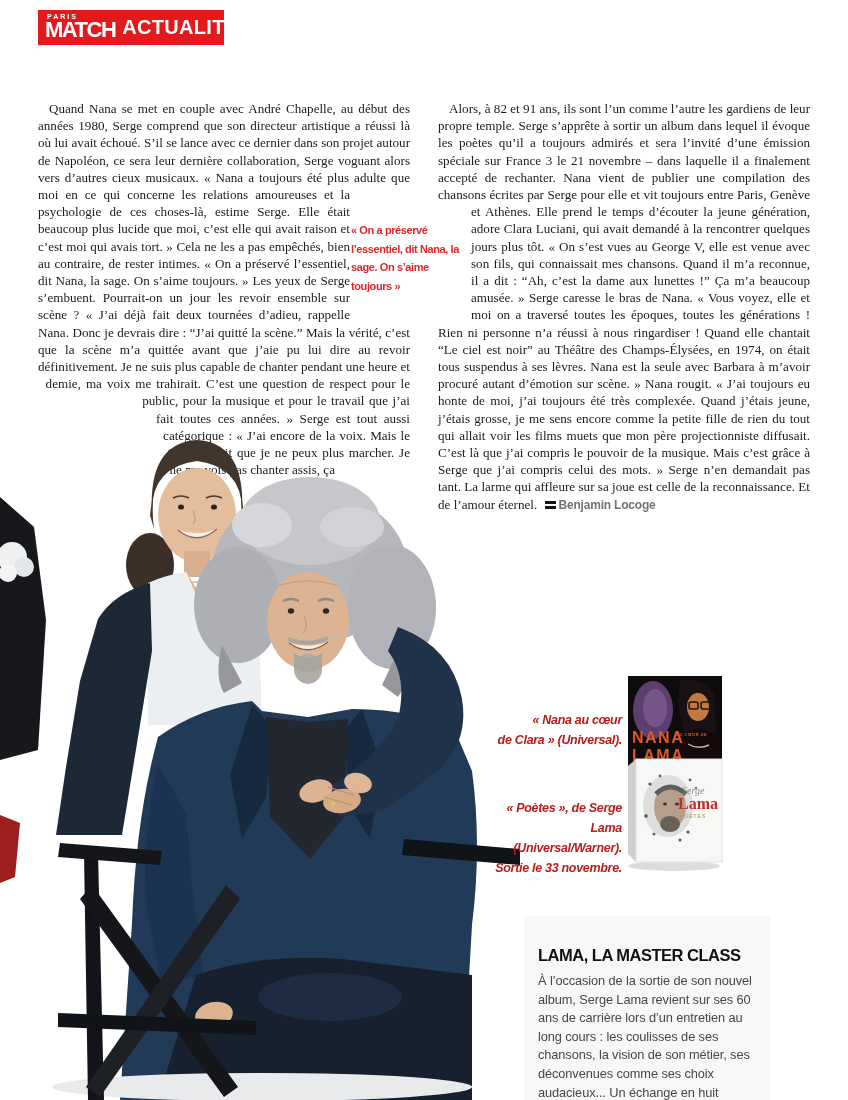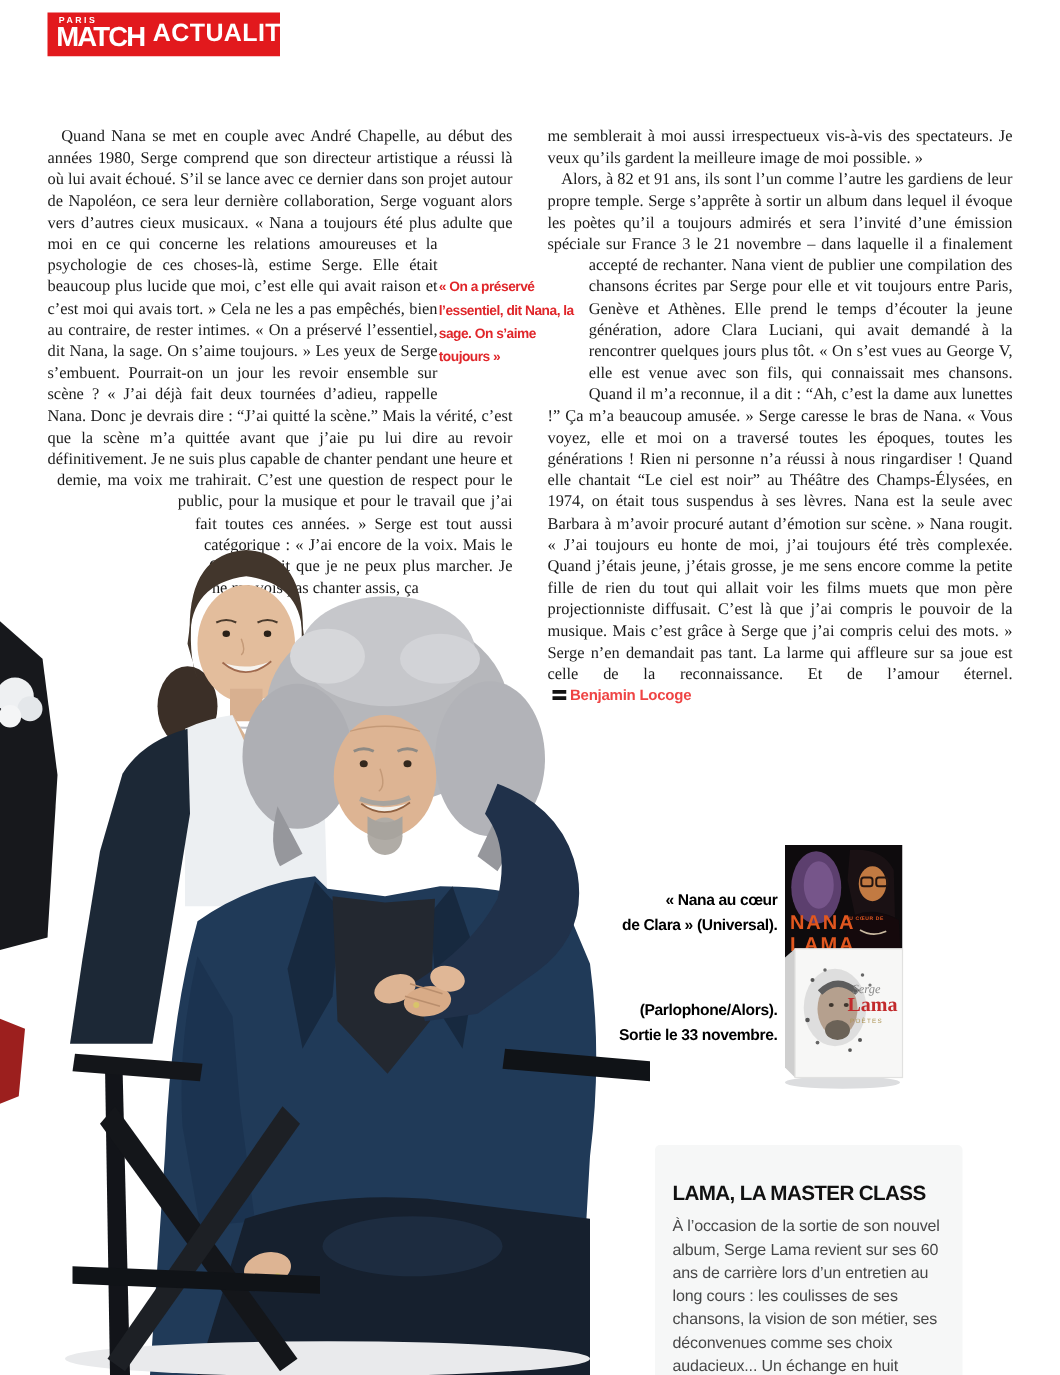--- a/index.html
+++ b/index.html
@@ -22,37 +22,37 @@
   .col1{left:38px;top:100px;width:372px;height:386px;}
   .col2{left:438px;top:100px;width:372px;height:585px;}
   .wrapR1{float:right;width:60px;height:380px;
           shape-outside:polygon(0 100px,60px 100px,60px 208px,0 208px);}
   .wrapL1{float:left;width:132px;height:382px;
           shape-outside:polygon(0 292px,84px 297px,108px 312px,120px 330px,128px 352px,132px 382px,0 382px);}
   .wrapL2{float:left;width:33px;height:420px;
           shape-outside:polygon(0 104px,33px 104px,33px 214px,0 214px);}
 
   .byline{font-family:"Liberation Sans",sans-serif;font-weight:700;font-size:12px;
-          letter-spacing:-0.2px;color:#ef4444;white-space:nowrap;margin-top:20px;}
+          letter-spacing:-0.2px;color:#737373;white-space:nowrap;margin-top:20px;}
   .bars{display:inline-block;width:11px;height:8px;border-top:3px solid #121212;
         border-bottom:3px solid #121212;box-sizing:border-box;margin:0 3px 0 4px;vertical-align:0px;}
 
   
   .quote{position:absolute;left:351px;top:221px;width:112px;
          font-family:"Liberation Sans",sans-serif;font-weight:700;font-size:11px;
          line-height:18.5px;letter-spacing:-0.4px;color:#e0262a;}
 
   
   .photo{position:absolute;left:0;top:415px;width:520px;height:685px;}
 
   
   .album1{position:absolute;left:628px;top:676px;}
   .album2{position:absolute;left:620px;top:754px;}
   .caption{position:absolute;font-family:"Liberation Sans",sans-serif;font-weight:700;
-           font-size:12.5px;line-height:20px;letter-spacing:-0.3px;color:#000000;text-align:right;}
+           font-size:12.5px;line-height:20px;letter-spacing:-0.3px;color:#b91c1c;text-align:right;font-style:italic;}
   .cap1{left:486px;top:710px;width:136px;}
   .cap2{left:480px;top:798px;width:142px;}
 
   
   .promo{position:absolute;left:524px;top:916px;width:246px;box-sizing:border-box;
          background:#f6f7f7;border-radius:4px;padding:14px 12px 16px 14px;}
   .promo h3{margin:16px 0 7px 0;font-family:"Liberation Sans",sans-serif;font-weight:700;
             font-size:16.5px;letter-spacing:-0.5px;color:#111111;}
   .promo p{margin:0;font-family:"Liberation Sans",sans-serif;font-size:12.8px;
            line-height:18.6px;color:#474747;letter-spacing:-0.1px;}
@@ -73,21 +73,20 @@
   <div class="col col1">
     <div class="wrapR1"></div>
     <div class="wrapL1"></div>
     <p>Quand Nana se met en couple avec André Chapelle, au début des années 1980, Serge comprend que son directeur artistique a réussi là où lui avait échoué. S’il se lance avec ce dernier dans son projet autour de Napoléon, ce sera leur dernière collaboration, Serge voguant alors vers d’autres cieux musicaux. « Nana a toujours été plus adulte que moi en ce qui concerne les relations amoureuses et la psychologie de ces choses-là, estime Serge. Elle était beaucoup plus lucide que moi, c’est elle qui avait raison et c’est moi qui avais tort. » Cela ne les a pas empêchés, bien au contraire, de rester intimes. « On a préservé l’essentiel, dit Nana, la sage. On s’aime toujours. » Les yeux de Serge s’embuent. Pourrait-on un jour les revoir ensemble sur scène ? « J’ai déjà fait deux tournées d’adieu, rappelle Nana. Donc je devrais dire : “J’ai quitté la scène.” Mais la vérité, c’est que la scène m’a quittée avant que j’aie pu lui dire au revoir définitivement. Je ne suis plus capable de chanter pendant une heure et demie, ma voix me trahirait. C’est une question de respect pour le public, pour la musique et pour le travail que j’ai fait toutes ces années. » Serge est tout aussi catégorique : « J’ai encore de la voix. Mais le Covid a fait que je ne peux plus marcher. Je ne me vois pas chanter assis, ça</p>
   </div>
 
   <div class="quote" style="color: rgb(224, 38, 42);">« On a préservé l’essentiel, dit Nana, la sage. On s’aime toujours »</div>
 
   <div class="col col2">
     <div class="wrapL2"></div>
-    <p class="cont">me semblerait à moi aussi irrespectueux vis-à-vis des spectateurs. Je veux qu’ils gardent la meilleure image de moi possible. »</p>
     <p><span>Alors, à 82 et 91 ans, ils sont l’un comme l’autre les gardiens de leur propre temple. Serge s’apprête à sortir un album dans lequel il évoque les poètes qu’il a toujours admirés et sera l’invité d’une émission spéciale sur France 3 le 21 novembre – dans laquelle il a finalement accepté de rechanter. Nana vient de publier une compilation des chansons écrites par Serge pour elle et vit toujours entre Paris, Genève et Athènes. Elle prend le temps d’écouter la jeune génération, adore Clara Luciani, qui avait demandé à la rencontrer quelques jours plus tôt. « On s’est vues au George V, elle est venue avec son fils, qui connaissait mes chansons. Quand il m’a reconnue, il a dit : “Ah, c’est la dame aux lunettes !” Ça m’a beaucoup amusée. » Serge caresse le bras de Nana. « Vous voyez, elle et moi on a traversé toutes les époques, toutes les générations ! Rien ni personne n’a réussi à nous ringardiser ! Quand elle chantait “Le ciel est noir” au Théâtre des Champs-Élysées, en 1974, on était tous suspendus à ses lèvres. Nana est la seule avec Barbara à m’avoir procuré autant d’émotion sur scène. » Nana rougit. « J’ai toujours eu honte de moi, j’ai toujours été très complexée. Quand j’étais jeune, j’étais grosse, je me sens encore comme la petite fille de rien du tout qui allait voir les films muets que mon père projectionniste diffusait. C’est là que j’ai compris le pouvoir de la musique. Mais c’est grâce à Serge que j’ai compris celui des mots. » Serge n’en demandait pas tant. La larme qui affleure sur sa joue est celle de la reconnaissance. Et de l’amour éternel.</span>
       <span class="byline"><span class="bars"></span><span>Benjamin Locoge</span></span>
     </p>
   </div>
 
   <svg class="photo" viewBox="0 0 520 685" width="520" height="685">
 
     <g>
       <path d="M0,82 L34,112 L46,205 L38,335 L0,345 Z" fill="#17181c"></path>
       <circle cx="12" cy="142" r="15" fill="#eef0f2"></circle>
@@ -212,21 +211,22 @@
     <circle cx="68" cy="78" r="1.6" fill="#555"></circle>
       <circle cx="76" cy="34" r="1.3" fill="#777"></circle>
     <circle cx="40" cy="22" r="1.4" fill="#666"></circle>
       <circle cx="60" cy="86" r="1.5" fill="#555"></circle>
     <text x="62" y="40" font-family="Liberation Serif,serif" font-style="italic" font-size="10" fill="#8a8a8a">Serge</text>
     <text x="58" y="55" font-family="Liberation Serif,serif" font-weight="700" font-size="16" fill="#c22a2c">Lama</text>
     <text x="60" y="64" font-family="Liberation Sans,sans-serif" font-size="5" letter-spacing="1" fill="#ad9454">POÈTES</text>
   </svg>
 
   <div class="caption cap2">
-    <div>(Parlophone/Alors).</div>
+    <div>« Poètes », de Serge Lama</div>
+    <div>(Universal/Warner).</div>
     <div>Sortie le 33 novembre.</div>
   </div>
 
   <div class="promo">
     <h3>LAMA, LA MASTER CLASS</h3>
     <p>À l’occasion de la sortie de son nouvel album, Serge Lama revient sur ses 60 ans de carrière lors d’un entretien au long cours : les coulisses de ses chansons, la vision de son métier, ses déconvenues comme ses choix audacieux... Un échange en huit épisodes à découvrir dès le 16 novembre sur www.parismatch.com.</p>
   </div>
 
 </div>
 

